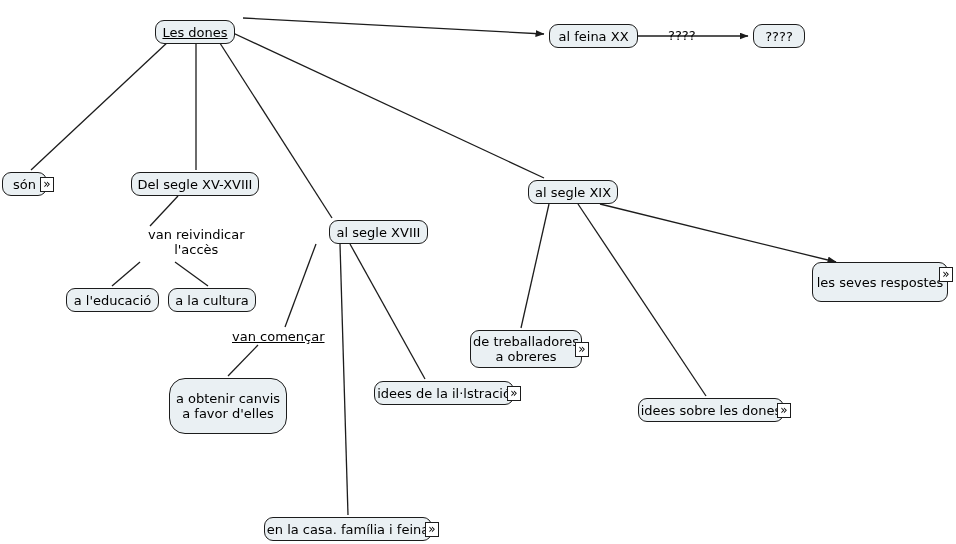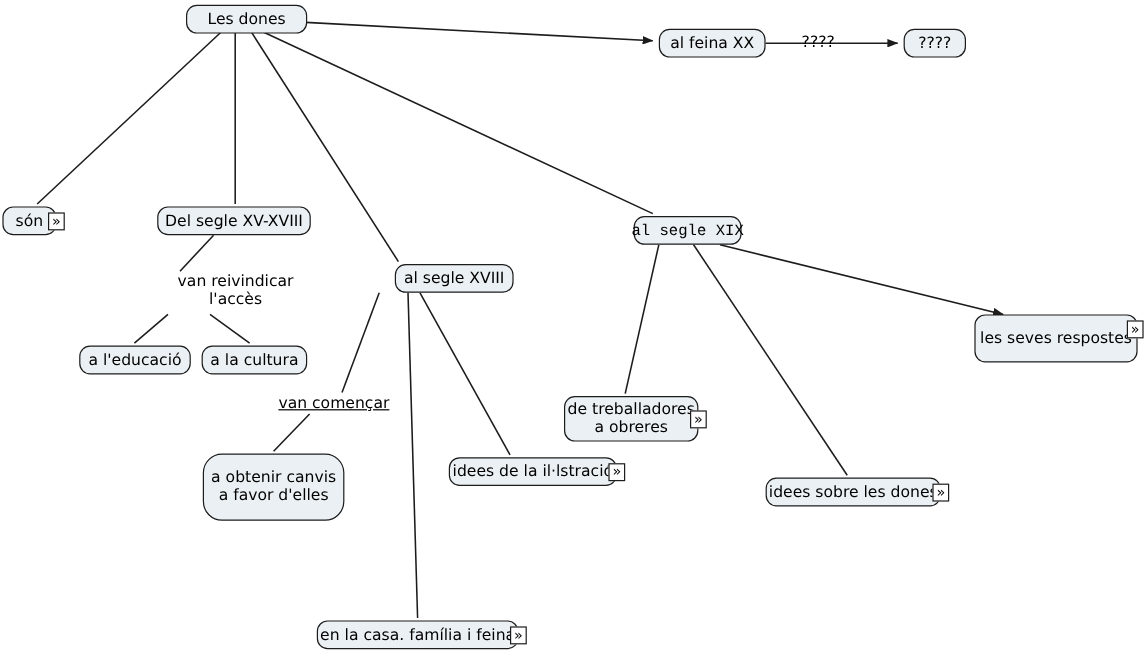--- a/index.html
+++ b/index.html
@@ -96,27 +96,27 @@
         <line x1="316" y1="244" x2="285" y2="327" stroke="#1c1c1c" stroke-width="1.3"></line>
         <line x1="258" y1="345" x2="228" y2="376" stroke="#1c1c1c" stroke-width="1.3"></line>
         <line x1="350" y1="244" x2="425" y2="379" stroke="#1c1c1c" stroke-width="1.3"></line>
         <line x1="340" y1="244" x2="348" y2="515" stroke="#1c1c1c" stroke-width="1.3"></line>
         <line x1="549" y1="204" x2="521" y2="328" stroke="#1c1c1c" stroke-width="1.3"></line>
         <line x1="578" y1="204" x2="706" y2="396" stroke="#1c1c1c" stroke-width="1.3"></line>
       </g>
   </svg>
 
   <div id="node-layer">
-      <div class="node" style="left: 155px; top: 4px; width: 101px; height: 24px;"><span class="label">Les dones</span></div>
+      <div class="node" style="left: 155px; top: 20px; width: 80px; height: 24px; text-decoration: underline;"><span class="label">Les dones</span></div>
       <div class="node" style="left: 549px; top: 24px; width: 89px; height: 24px;"><span class="label">al feina XX</span></div>
       <div class="node" style="left: 753px; top: 24px; width: 52px; height: 24px;"><span class="label">????</span></div>
       <div class="node" style="left: 2px; top: 172px; width: 45px; height: 24px;"><span class="label">són</span></div>
       <div class="chevron" style="left: 40px; top: 176.5px;">»</div>
       <div class="node" style="left: 131px; top: 172px; width: 128px; height: 24px; text-align: right;"><span class="label">Del segle XV-XVIII</span></div>
-      <div class="node" style="left: 528px; top: 180px; width: 90px; height: 24px; font-family: Liberation Mono, monospace;"><span class="label">al segle XIX</span></div>
+      <div class="node" style="left: 528px; top: 180px; width: 90px; height: 24px;"><span class="label">al segle XIX</span></div>
       <div class="node" style="left: 285px; top: 220px; width: 99px; height: 24px; margin-left: 44px;"><span class="label">al segle XVIII</span></div>
       <div class="node" style="left: 800px; top: 262px; width: 136px; height: 40px; margin-left: 12px;"><span class="label">les seves respostes</span></div>
       <div class="chevron" style="left: 939px; top: 266.5px;">»</div>
       <div class="node" style="left: 66px; top: 288px; width: 93px; height: 24px;"><span class="label">a l'educació</span></div>
       <div class="node" style="left: 168px; top: 288px; width: 88px; height: 24px;"><span class="label">a la cultura</span></div>
       <div class="node" style="left: 470px; top: 330px; width: 112px; height: 38px;"><span class="label">de treballadores
 a obreres</span></div>
       <div class="chevron" style="left: 575px; top: 341.5px;">»</div>
       <div class="node" style="left: 169px; top: 378px; width: 118px; height: 56px; border-radius: 16px;"><span class="label">a obtenir canvis
 a favor d'elles</span></div>

